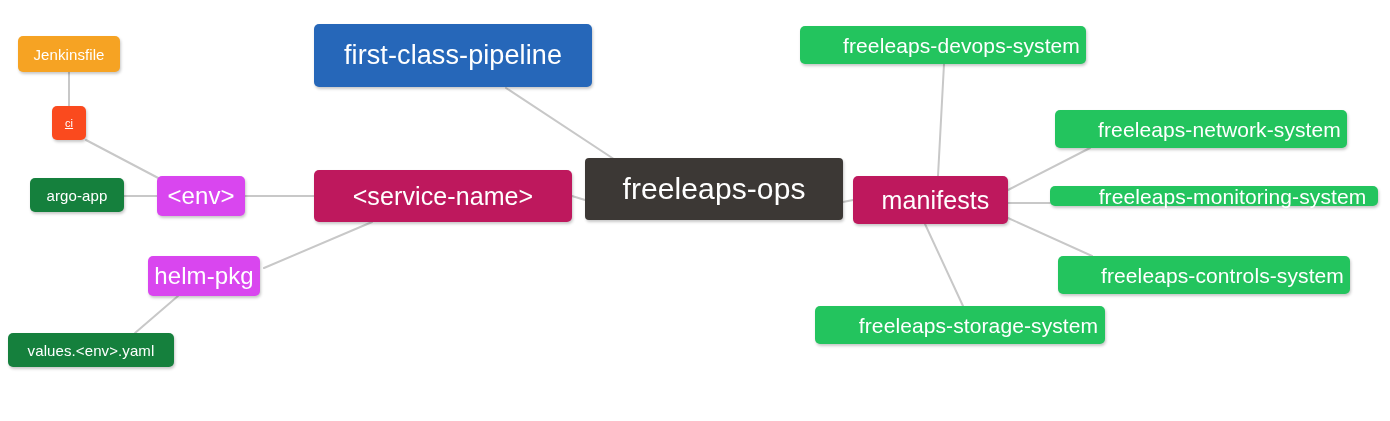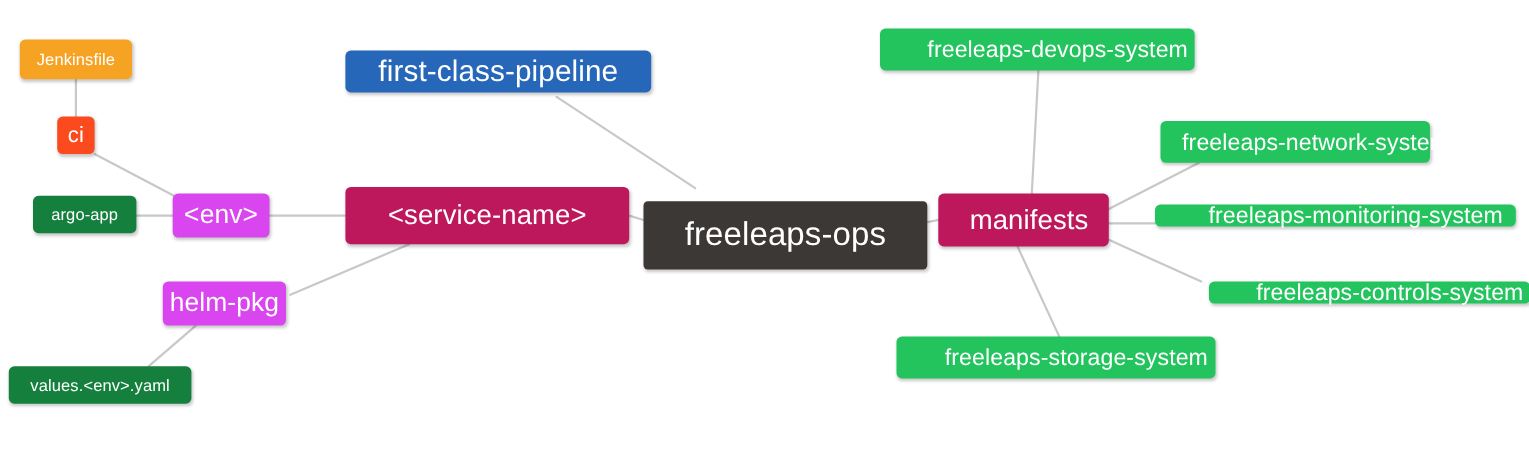--- a/index.html
+++ b/index.html
@@ -59,21 +59,22 @@
   .node-green-md {
     background: #d946ef;
     font-size: 24px;
   }
   .node-orange {
     background: #f6a323;
     font-size: 15px;
   }
   .node-red {
     background: #fa4a1e;
-    font-size: 20px;
+    font-size: 11px;
+    text-decoration: underline;
   }
   .node-red-sm {
     background: #15803d;
     font-size: 15px;
   }
 </style>
 </head>
 <body>
 
 <div id="canvas">
@@ -93,23 +94,23 @@
       <line x1="1008" y1="218" x2="1092" y2="256" stroke="#c8c8c8" stroke-width="2" stroke-linecap="round"></line>
       <line x1="925" y1="224" x2="963" y2="306" stroke="#c8c8c8" stroke-width="2" stroke-linecap="round"></line>
     </svg>
   <div id="node-layer">
       <div class="node node-orange" style="left: 18px; top: 24px; width: 102px; height: 36px; margin-top: 12px;">Jenkinsfile</div>
       <div class="node node-red" style="left: 52px; top: 106px; width: 34px; height: 34px;">ci</div>
       <div class="node node-red-sm" style="left: 30px; top: 178px; width: 94px; height: 34px;">argo-app</div>
       <div class="node node-green-md" style="left: 157px; top: 176px; width: 88px; height: 40px;">&lt;env&gt;</div>
       <div class="node node-green-md" style="left: 148px; top: 256px; width: 112px; height: 40px;">helm-pkg</div>
       <div class="node node-red-sm" style="left: 8px; top: 333px; width: 166px; height: 34px;">values.&lt;env&gt;.yaml</div>
-      <div class="node node-blue" style="left: 314px; top: 46px; width: 278px; height: 38px;">first-class-pipeline</div>
+      <div class="node node-blue" style="left: 314px; top: 24px; width: 278px; height: 63px;">first-class-pipeline</div>
       <div class="node node-blue-sm" style="left: 314px; top: 170px; width: 258px; height: 52px;">&lt;service-name&gt;</div>
-      <div class="node node-root" style="left: 585px; top: 183px; width: 258px; height: 62px;">freeleaps-ops</div>
+      <div class="node node-root" style="left: 585px; top: 158px; width: 258px; height: 62px;">freeleaps-ops</div>
       <div class="node node-blue-sm" style="left: 853px; top: 176px; width: 155px; height: 48px; padding-left: 10px;">manifests</div>
       <div class="node node-green" style="left: 800px; top: 26px; width: 286px; height: 38px;">freeleaps-devops-system</div>
-      <div class="node node-green" style="left: 1055px; top: 110px; width: 245px; height: 38px;">freeleaps-network-system</div>
+      <div class="node node-green" style="left: 1055px; top: 110px; width: 292px; height: 38px;">freeleaps-network-system</div>
       <div class="node node-green" style="left: 1050px; top: 186px; width: 328px; height: 20px;">freeleaps-monitoring-system</div>
-      <div class="node node-green" style="left: 1058px; top: 256px; width: 292px; height: 20px; margin-left: 41px;">freeleaps-controls-system</div>
+      <div class="node node-green" style="left: 1058px; top: 256px; width: 292px; height: 38px;">freeleaps-controls-system</div>
       <div class="node node-green" style="left: 815px; top: 306px; width: 290px; height: 38px;">freeleaps-storage-system</div>
     </div>
 </div>
 
 </body></html>

